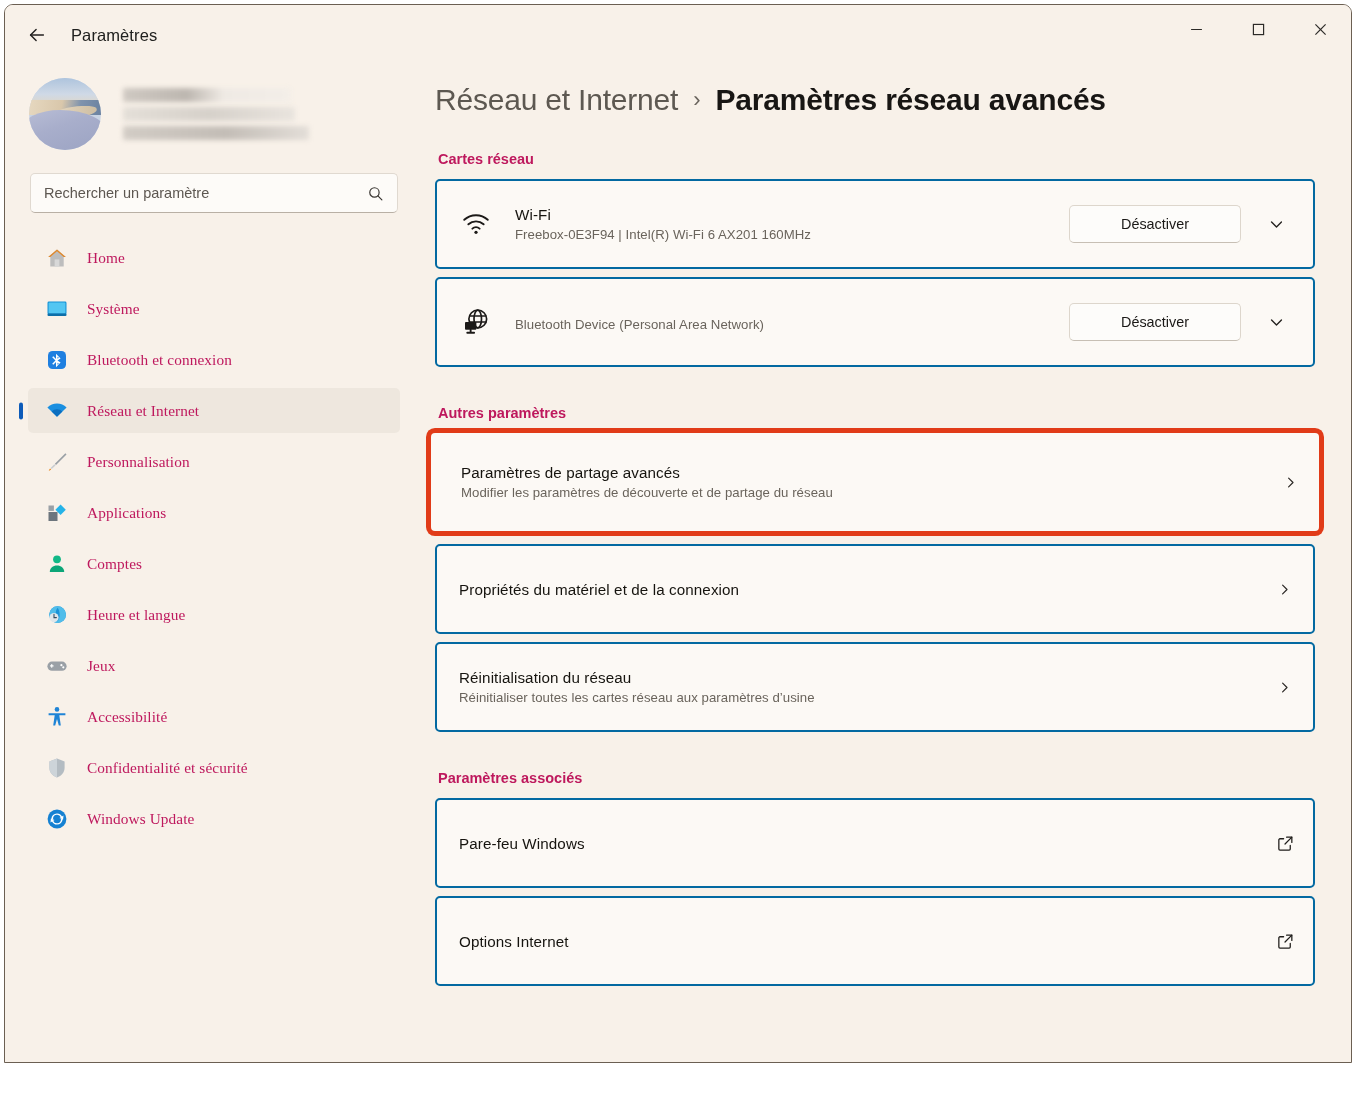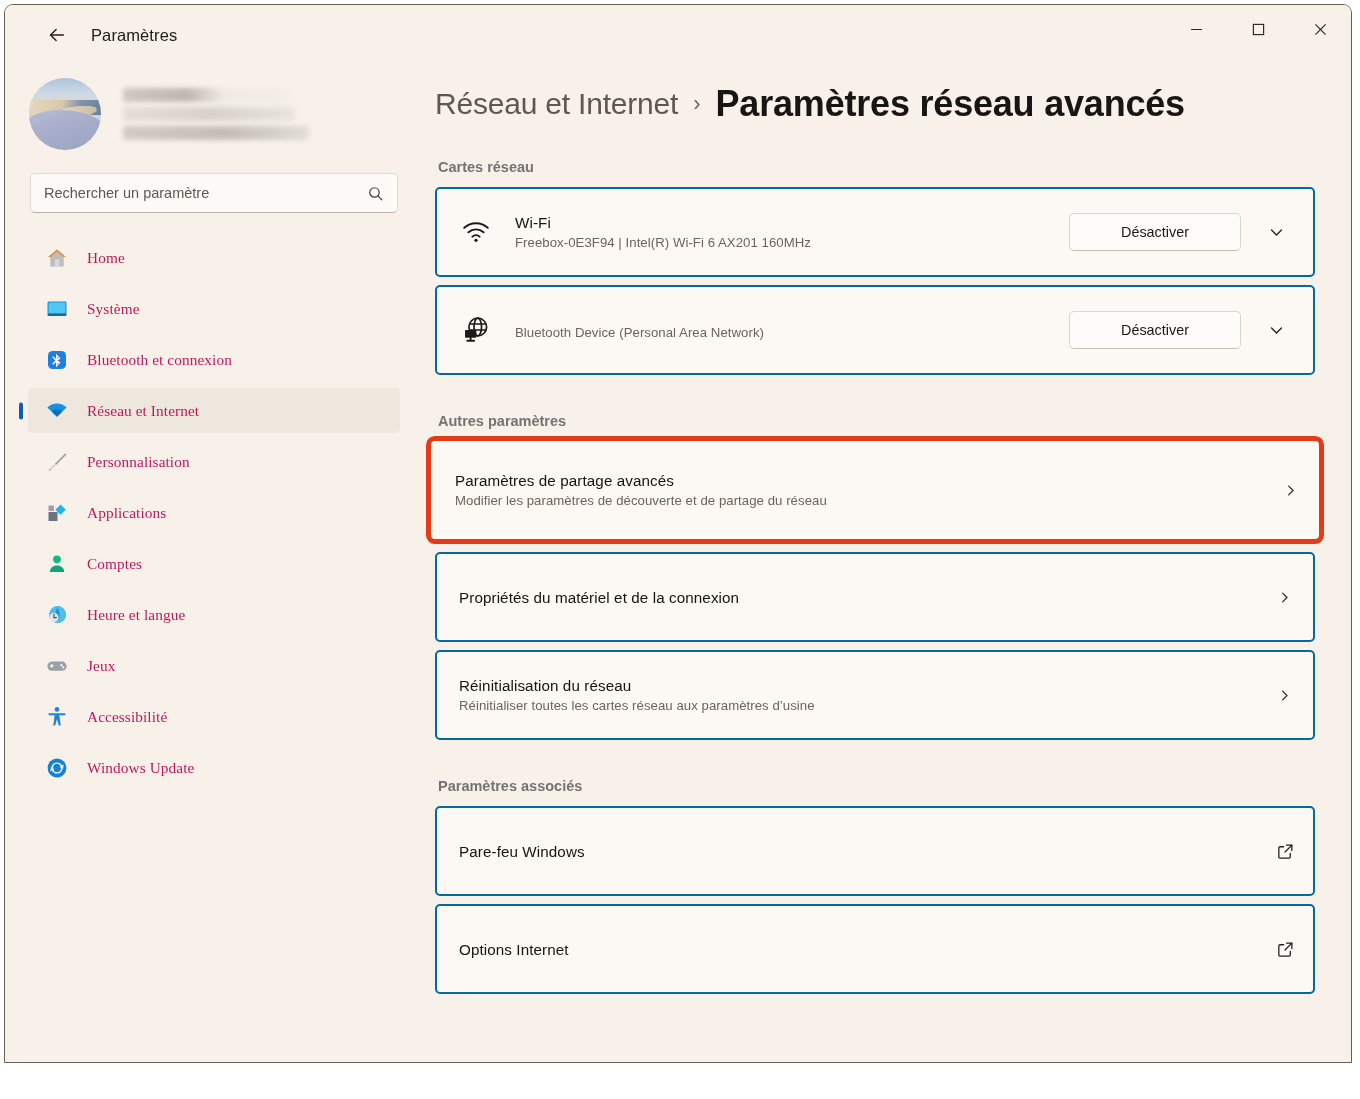--- a/index.html
+++ b/index.html
@@ -29,21 +29,20 @@
   }
 
   
   #titlebar {
     height: 60px;
     flex: 0 0 60px;
     display: flex;
     align-items: center;
     background: #f8f1e9;
     position: relative;
-    padding-left: 20px;
   }
   .back-btn {
     width: 40px; height: 40px;
     margin-left: 12px;
     display: flex; align-items: center; justify-content: center;
     border-radius: 5px;
     cursor: pointer;
   }
   .back-btn svg { width: 22px; height: 22px; }
   .app-title {
@@ -197,30 +196,30 @@
     color: #5d5851;
     cursor: pointer;
     letter-spacing: -.2px;
   }
   .crumb-sep {
     margin: 0 15px;
     font-size: 22px;
     color: #6a645d;
   }
   .crumb-cur {
-    font-size: 36px;
+    font-size: 30px;
     font-weight: 600;
     color: #181614;
     letter-spacing: -.2px;
   }
 
   .section-head {
     font-size: 14.5px;
     font-weight: 600;
-    color: #737373;
+    color: #be185d;
     margin: 0 0 12px 3px;
   }
   .section-head.spaced { margin-top: 38px; }
 
   .card {
     background: #fcf9f5;
     border: 2px solid #0369a1;
     border-radius: 5px;
     margin-bottom: 8px;
     display: flex;
@@ -292,21 +291,21 @@
     color: #1f1d1a;
     flex: 0 0 24px;
   }
   .ext-ic svg { width: 19px; height: 19px; }
 
   
   .card.highlighted {
     border: none;
     margin-left: -4px;
     margin-right: -4px;
-    padding-left: 24px;
+    padding-left: 30px;
     min-height: 98px;
     box-shadow: 0 0 0 5px #e13b18;
     border-radius: 4px;
     margin-bottom: 13px;
     margin-top: 4px;
   }
 </style>
 </head>
 <body>
 
@@ -473,20 +472,29 @@
         <div class="nav-item">
           <div class="nav-ic">
             <svg viewBox="0 0 24 24" fill="#1f84d6">
                 <circle cx="12" cy="4.4" r="2.3"></circle>
                 <path d="M3.6 8.3h16.8v1.9h-6.1l1.5 10.4h-2l-1.8-6.5-1.8 6.5h-2L9.7 10.2H3.6z"></path>
               </svg>
           </div>
           <div class="nav-label">Accessibilité</div>
         </div>
 
+        <div class="nav-item">
+          <div class="nav-ic">
+            <svg viewBox="0 0 24 24">
+                <path d="M12 2.6 4.4 5.6v6.1c0 4.5 3.2 8.4 7.6 9.7 4.4-1.3 7.6-5.2 7.6-9.7V5.6z" fill="#b4bcc2"></path>
+                <path d="M12 2.6 4.4 5.6v6.1c0 4.5 3.2 8.4 7.6 9.7z" fill="#cdd4d9"></path>
+              </svg>
+          </div>
+          <div class="nav-label">Confidentialité et sécurité</div>
+        </div>
 
         <div class="nav-item">
           <div class="nav-ic">
             <svg viewBox="0 0 24 24">
                 <circle cx="12" cy="12" r="9.4" fill="#1581d2"></circle>
                 <path d="M12 6.4a5.6 5.6 0 0 1 5 3.1l1.5-.9-.4 4-3.7-1.6 1.4-.8A4 4 0 0 0 8.1 12H6.4A5.6 5.6 0 0 1 12 6.4zm0 11.2a5.6 5.6 0 0 1-5-3.1l-1.5.9.4-4 3.7 1.6-1.4.8A4 4 0 0 0 15.9 12h1.7a5.6 5.6 0 0 1-5.6 5.6z" fill="#fff"></path>
               </svg>
           </div>
           <div class="nav-label">Windows Update</div>
         </div>

